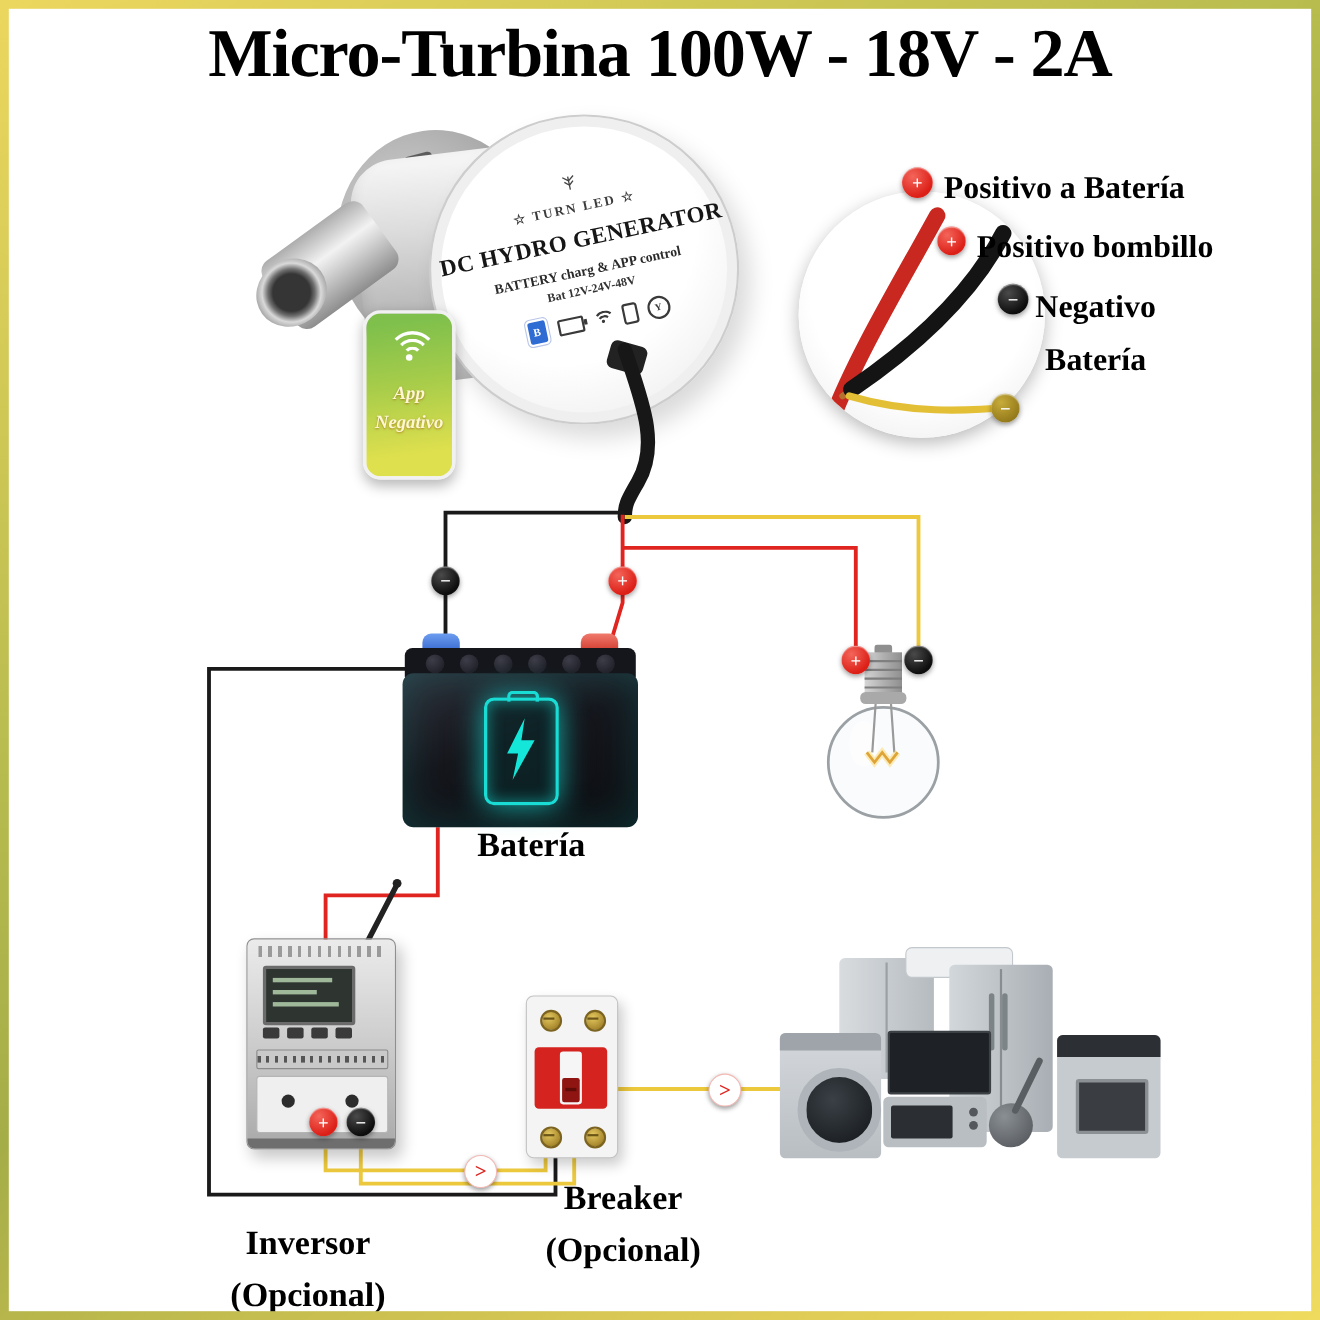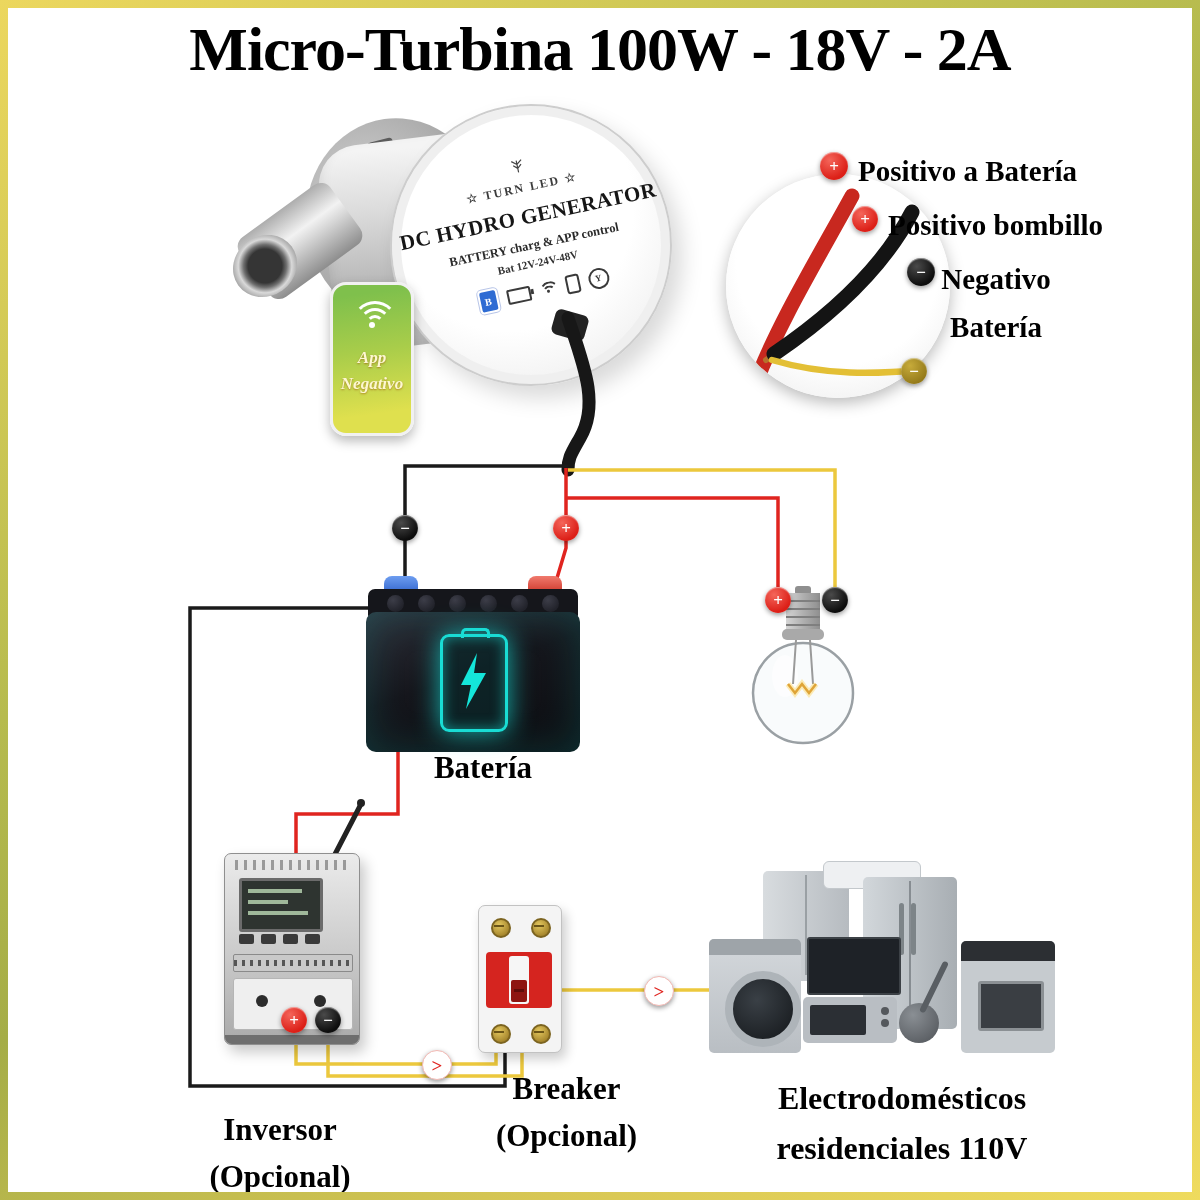--- a/index.html
+++ b/index.html
@@ -327,24 +327,20 @@
   </div>
 
   <div class="abs comp-label center" style="left:162px;top:1082px;width:220px;font-size:31px;line-height:1.5;margin-top:17px;">
     <div>Inversor</div>
     <div>(Opcional)</div>
   </div>
   <div class="abs comp-label center" style="left:446px;top:1058px;width:225px;font-size:31px;line-height:1.5;">
     <div>Breaker</div>
     <div>(Opcional)</div>
   </div>
-  <div class="abs comp-label center" style="left:718px;top:1066px;width:352px;font-size:32px;line-height:1.55;">
-    <div>Electrodomésticos</div>
-    <div>residenciales 110V</div>
-  </div>
 
   <div class="badge red" style="left:812px;top:144px;width:28px;height:28px;">
         <span>+</span>
       </div>
   <div class="badge red" style="left:844px;top:198px;width:26px;height:26px;">
         <span>+</span>
       </div>
   <div class="badge black" style="left:899px;top:250px;width:28px;height:28px;">
         <span>−</span>
       </div>

